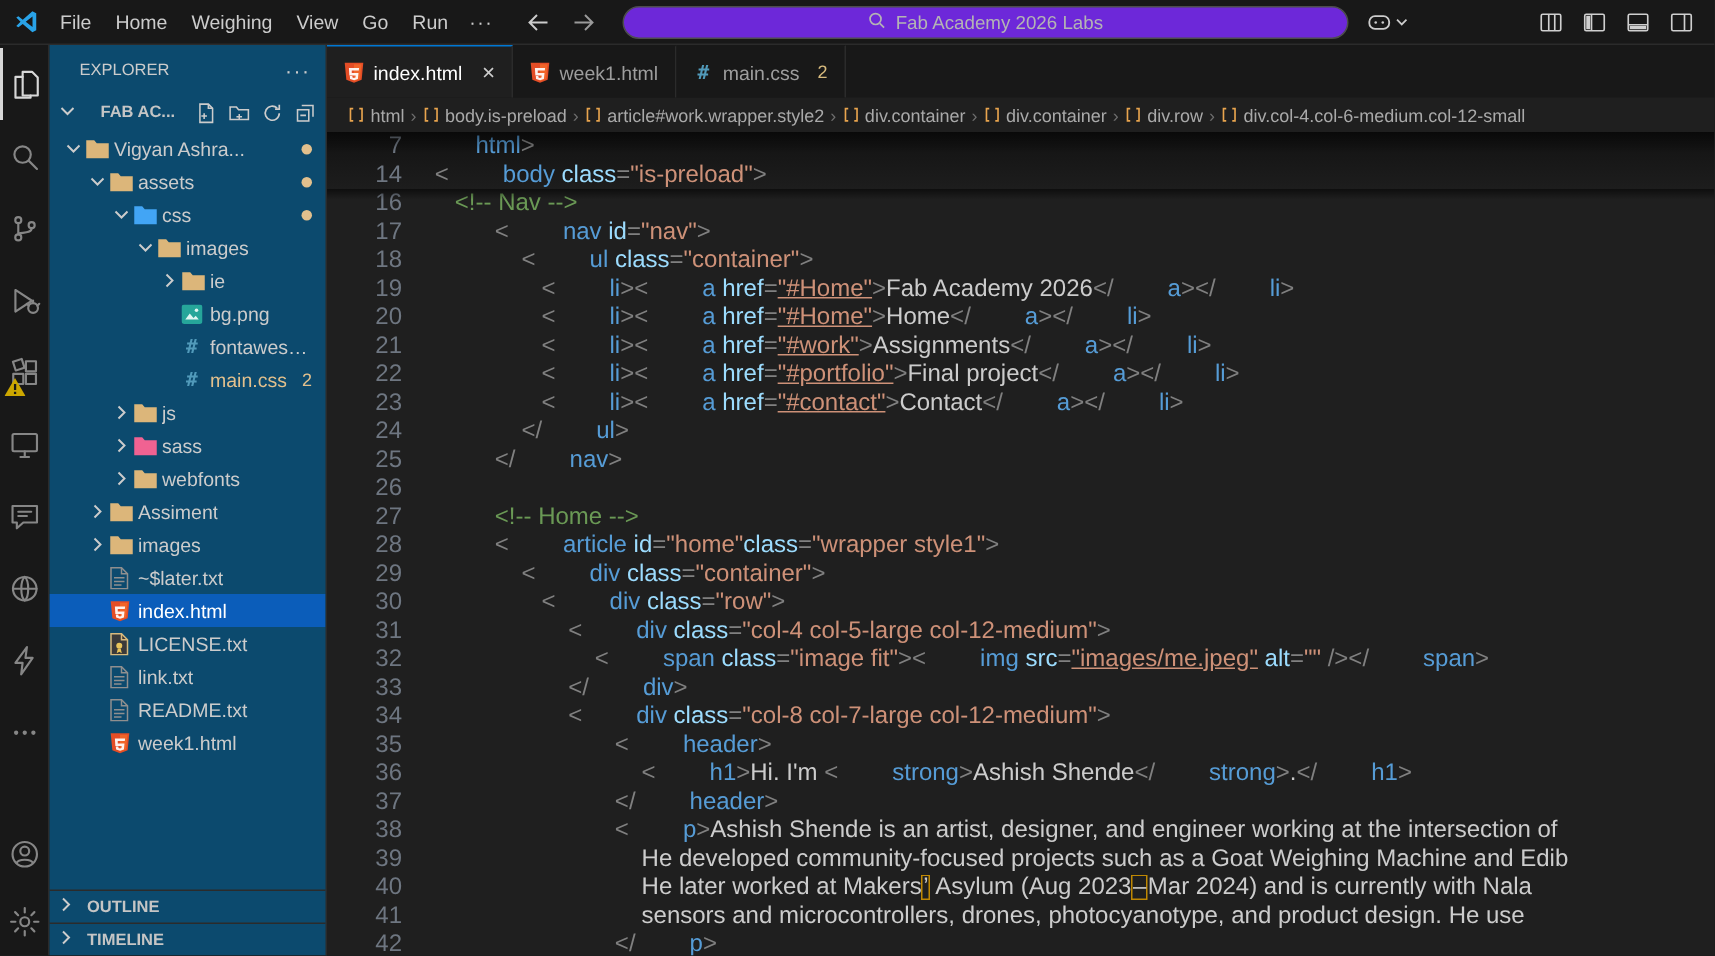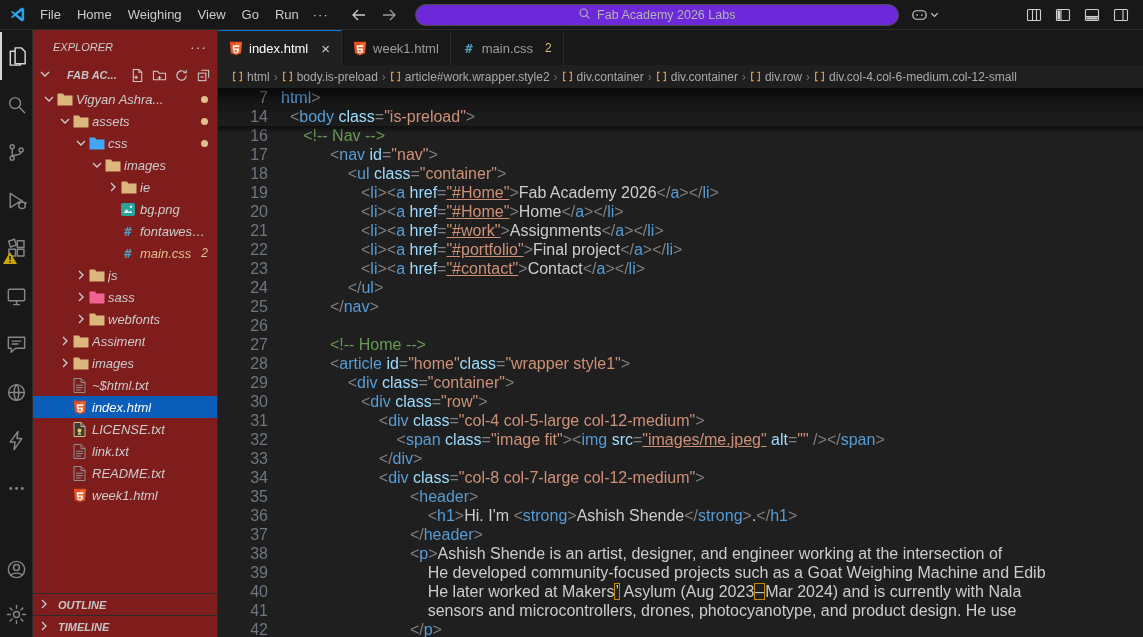--- a/index.html
+++ b/index.html
@@ -40,22 +40,22 @@
     display:flex; flex-direction:column; align-items:stretch; flex:none; padding-top:2px;
   }
   .ab-item { height:48px; display:flex; align-items:center; justify-content:center; position:relative; }
   .ab-item.active { border-left:2px solid #d7d7d7; }
   .ab-badge { position:absolute; left:3px; bottom:8px; line-height:0; }
   .ab-bottom { margin-top:auto; }
   .ab-bottom .ab-item { height:45px; }
 
   
   .sidebar {
-    width:185px; background:#7f1d1d; border-right:1px solid #2b2b2b;
-    display:flex; flex-direction:column; flex:none; min-height:0;font-style:italic;
+    width:185px; background:#0c4a6e; border-right:1px solid #2b2b2b;
+    display:flex; flex-direction:column; flex:none; min-height:0;
   }
   .sb-header { height:34px; flex:none; display:flex; align-items:center; padding:0 10px 0 20px; font-size:11px; color:#cccccc; }
   .sb-header .dots { margin-left:auto; color:#cccccc; font-size:14px; letter-spacing:1px; }
   .ws-row { height:22px; flex:none; display:flex; align-items:center; padding:0 6px 0 4px; font-size:11px; font-weight:bold; color:#c5c5c5; }
   .ws-row .ws-label { margin-left:14px; white-space:nowrap; overflow:hidden; }
   .ws-actions { margin-left:auto; display:flex; gap:7px; align-items:center; }
   .ws-actions span { display:flex; }
   .tree { flex:1; overflow:hidden; padding-top:2px; }
   .row { height:22px; display:flex; align-items:center; padding-right:9px; font-size:13px; color:#cccccc; white-space:nowrap; }
   .row.sel { background:#0b5dba; color:#ffffff; }
@@ -84,21 +84,21 @@
   }
   .cl { display:flex; height:19px; white-space:pre; }
   .ln { width:50px; flex:none; text-align:right; color:#6e7681; }
   .lc { padding-left:13px; }
   .sticky { position:relative; background:linear-gradient(#121212, #1d1d1d); }
   .sticky::after { content:""; position:absolute; left:0; right:0; top:100%; height:7px;
     background:linear-gradient(rgba(0,0,0,0.55), rgba(0,0,0,0)); pointer-events:none; }
   .sticky::before { content:""; position:absolute; left:0; right:0; top:0; height:14px;
     background:linear-gradient(rgba(0,0,0,0.5), rgba(0,0,0,0)); pointer-events:none; }
 
-  .tk-t { color:#569cd6; }
+  .tk-t { color:#569cd6;margin-left:36px; }
   .tk-a { color:#9cdcfe; }
   .tk-s { color:#ce9178; }
   .tk-u { color:#ce9178; text-decoration:underline; }
   .tk-p { color:#808080; }
   .tk-x { color:#cccccc;text-align:right; }
   .tk-c { color:#6a9955; }
   .tk-w { color:#cccccc; box-shadow:0 0 0 1px #bf8803 inset; padding:0 1px; }
 </style>
 </head>
 <body>
@@ -479,21 +479,21 @@
           </div>
           <div class="row" style="padding-left: 24px;">
             <span class="twistie"></span>
             <span class="ficon">
               <svg width="13" height="15" viewBox="0 0 13 15">
                 <path d="M1 0.5h7l4 4v10H1z" fill="none" stroke="#8f8f8f" stroke-width="1"></path>
                 <path d="M8 0.5v4h4" fill="none" stroke="#8f8f8f" stroke-width="1"></path>
                 <path d="M3 7.2h7M3 9.6h7M3 12h5" stroke="#8f8f8f" stroke-width="1"></path>
               </svg>
             </span>
-            <span class="flabel">~$html.txt</span>
+            <span class="flabel">~$later.txt</span>
           </div>
           <div class="row sel" style="padding-left: 24px;">
             <span class="twistie"></span>
             <span class="ficon">
               <svg width="14" height="15" viewBox="0 0 14 15">
                 <path d="M0.8 0.8h12.4l-1.1 11.4L7 14.2l-5.1-2z" fill="#e44d26"></path>
                 <path d="M7 1.9v11.2l4.1-1.6.9-9.6z" fill="#f16529"></path>
                 <path d="M3.6 4.3h6.8l-.2 1.7H5.5v1.6h4.5l-.4 4-2.6.9-2.6-.9-.2-1.9h1.7l.1 1 1 .3 1-.3.1-1.4H3.9z" fill="#ffffff" opacity="0.92"></path>
               </svg>
             </span>

